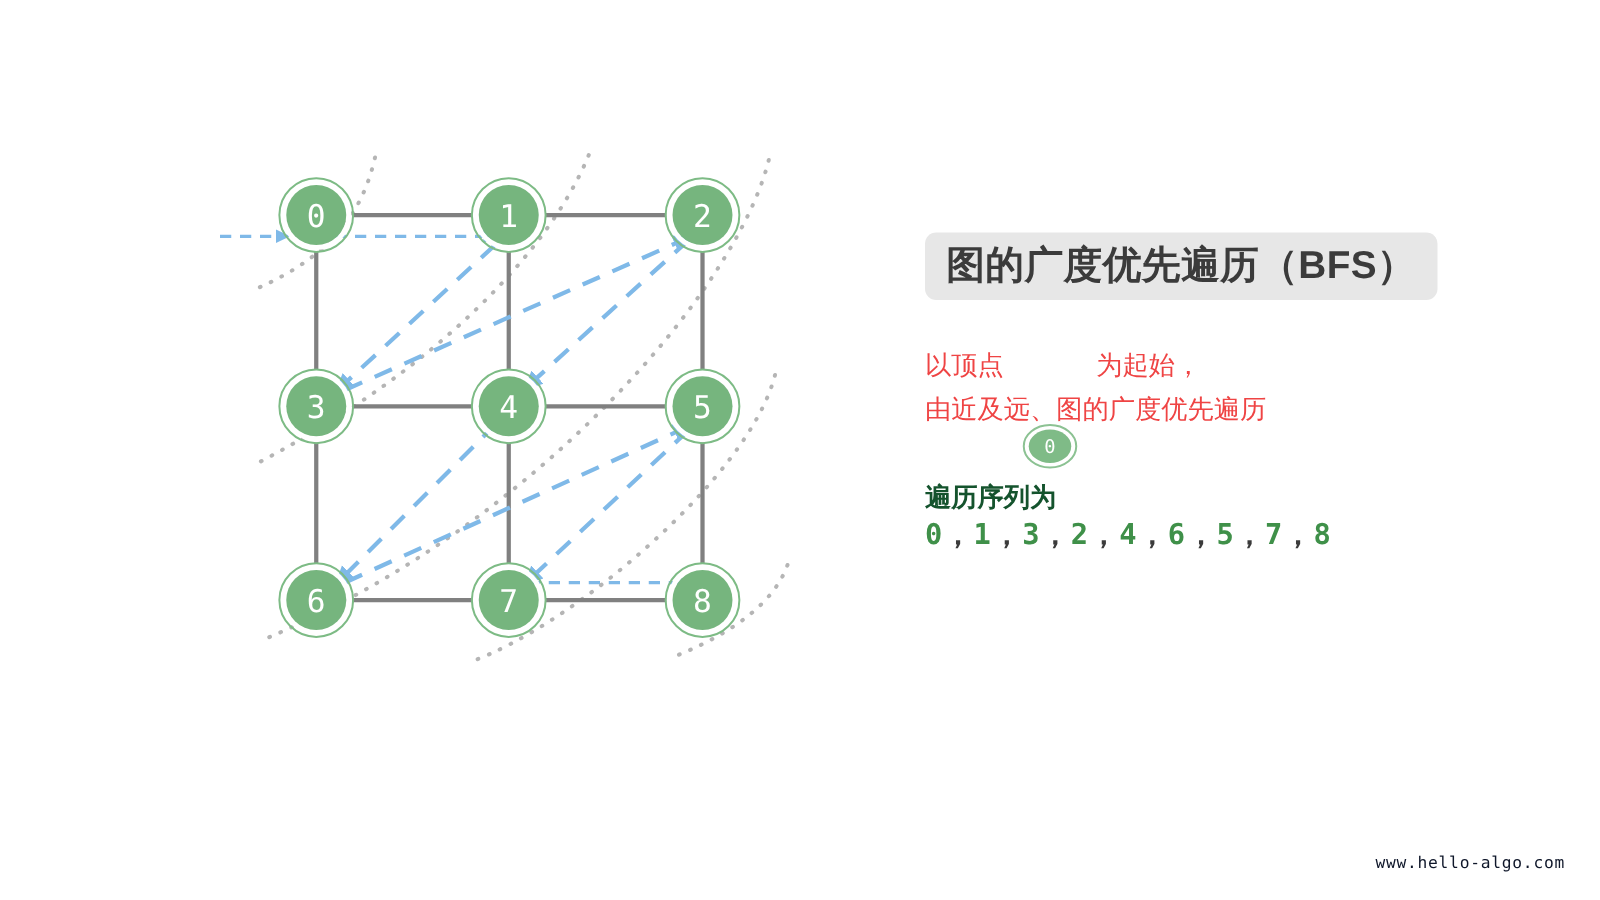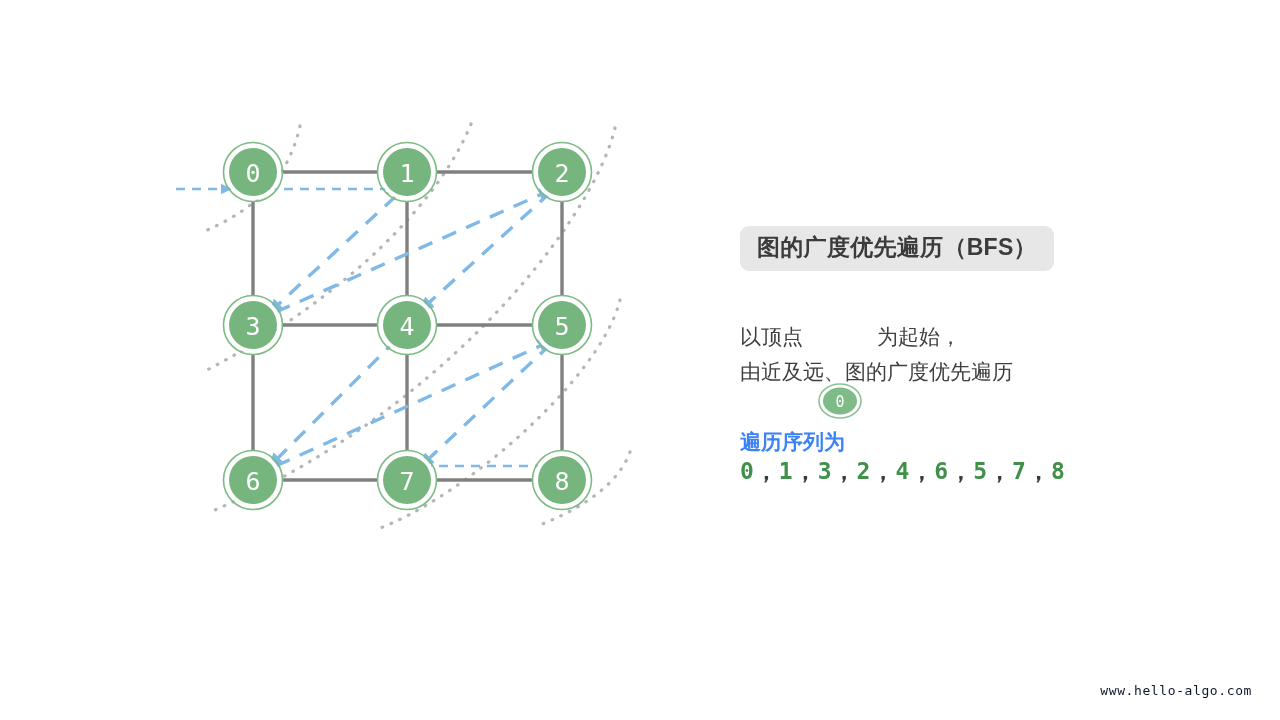--- a/index.html
+++ b/index.html
@@ -37,52 +37,51 @@
     position: absolute;
     left: 740px;
     top: 186px;
     width: 500px;
   }
   .title-chip {
     display: inline-block;
     background: #e7e7e7;
     border-radius: 9px;
     padding: 9px 17px 11px 17px;
-    font-size: 23px;
+    font-size: 31px;
     font-weight: bold;
     color: #3b3b3b;
     letter-spacing: 0.3px;
     line-height: 1.1;
-    margin-top: 40px;
   }
   .desc {
-    margin-top: 47px;
+    margin-top: 34px;
     font-size: 21px;
-    color: #404040;
+    color: #ef4444;
     line-height: 1.52;
   }
   .desc-line {
     display: flex;
     align-items: center;
     white-space: pre;
   }
   .inline-node {
     display: inline-block;
     width: 46px;
     height: 38px;
     margin: 0 14px;
     position: relative;
     vertical-align: middle;
   }
   .inline-node svg { display: block; }
   .seq-heading {
     margin-top: 40px;
     font-size: 21px;
     font-weight: bold;
-    color: #3b82f6;
+    color: #14532d;
   }
   .seq-row {
     font-family: "DejaVu Sans Mono", "Liberation Mono", monospace;
     font-size: 23px;
     font-weight: bold;
     color: #3b3b3b;
     letter-spacing: 1px;
   }
   .seq-num { color: #3f9049; }
   .seq-comma { color: #3b3b3b; }

